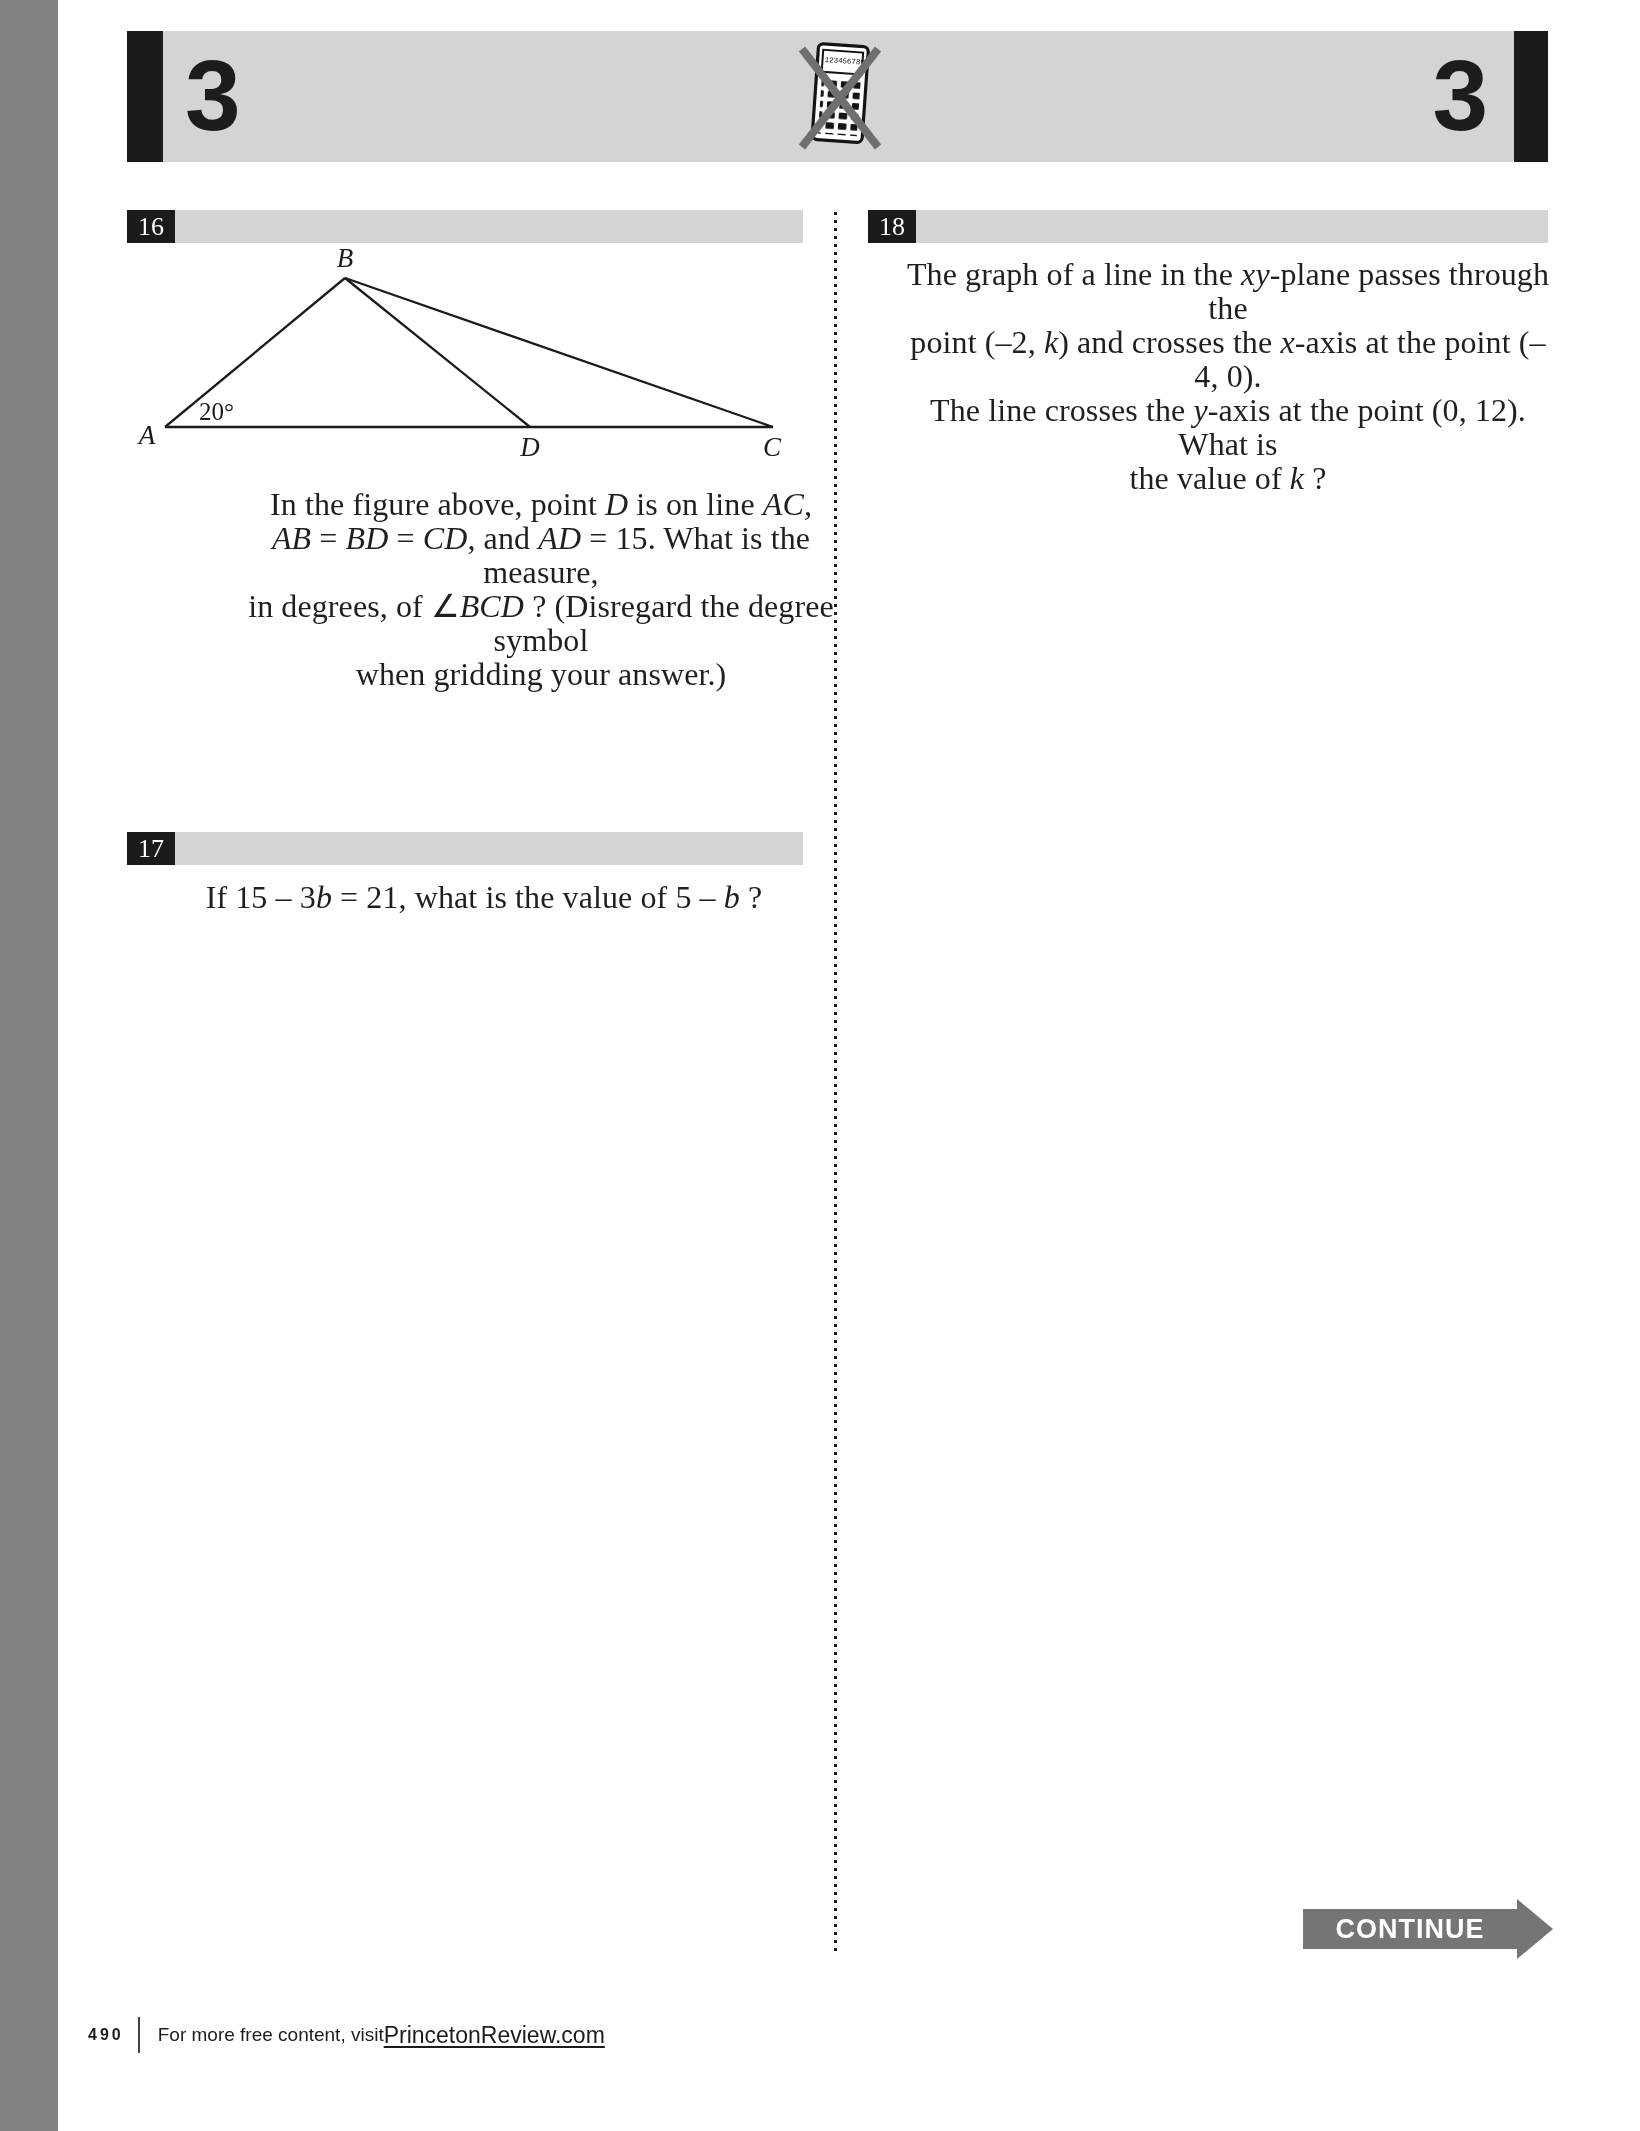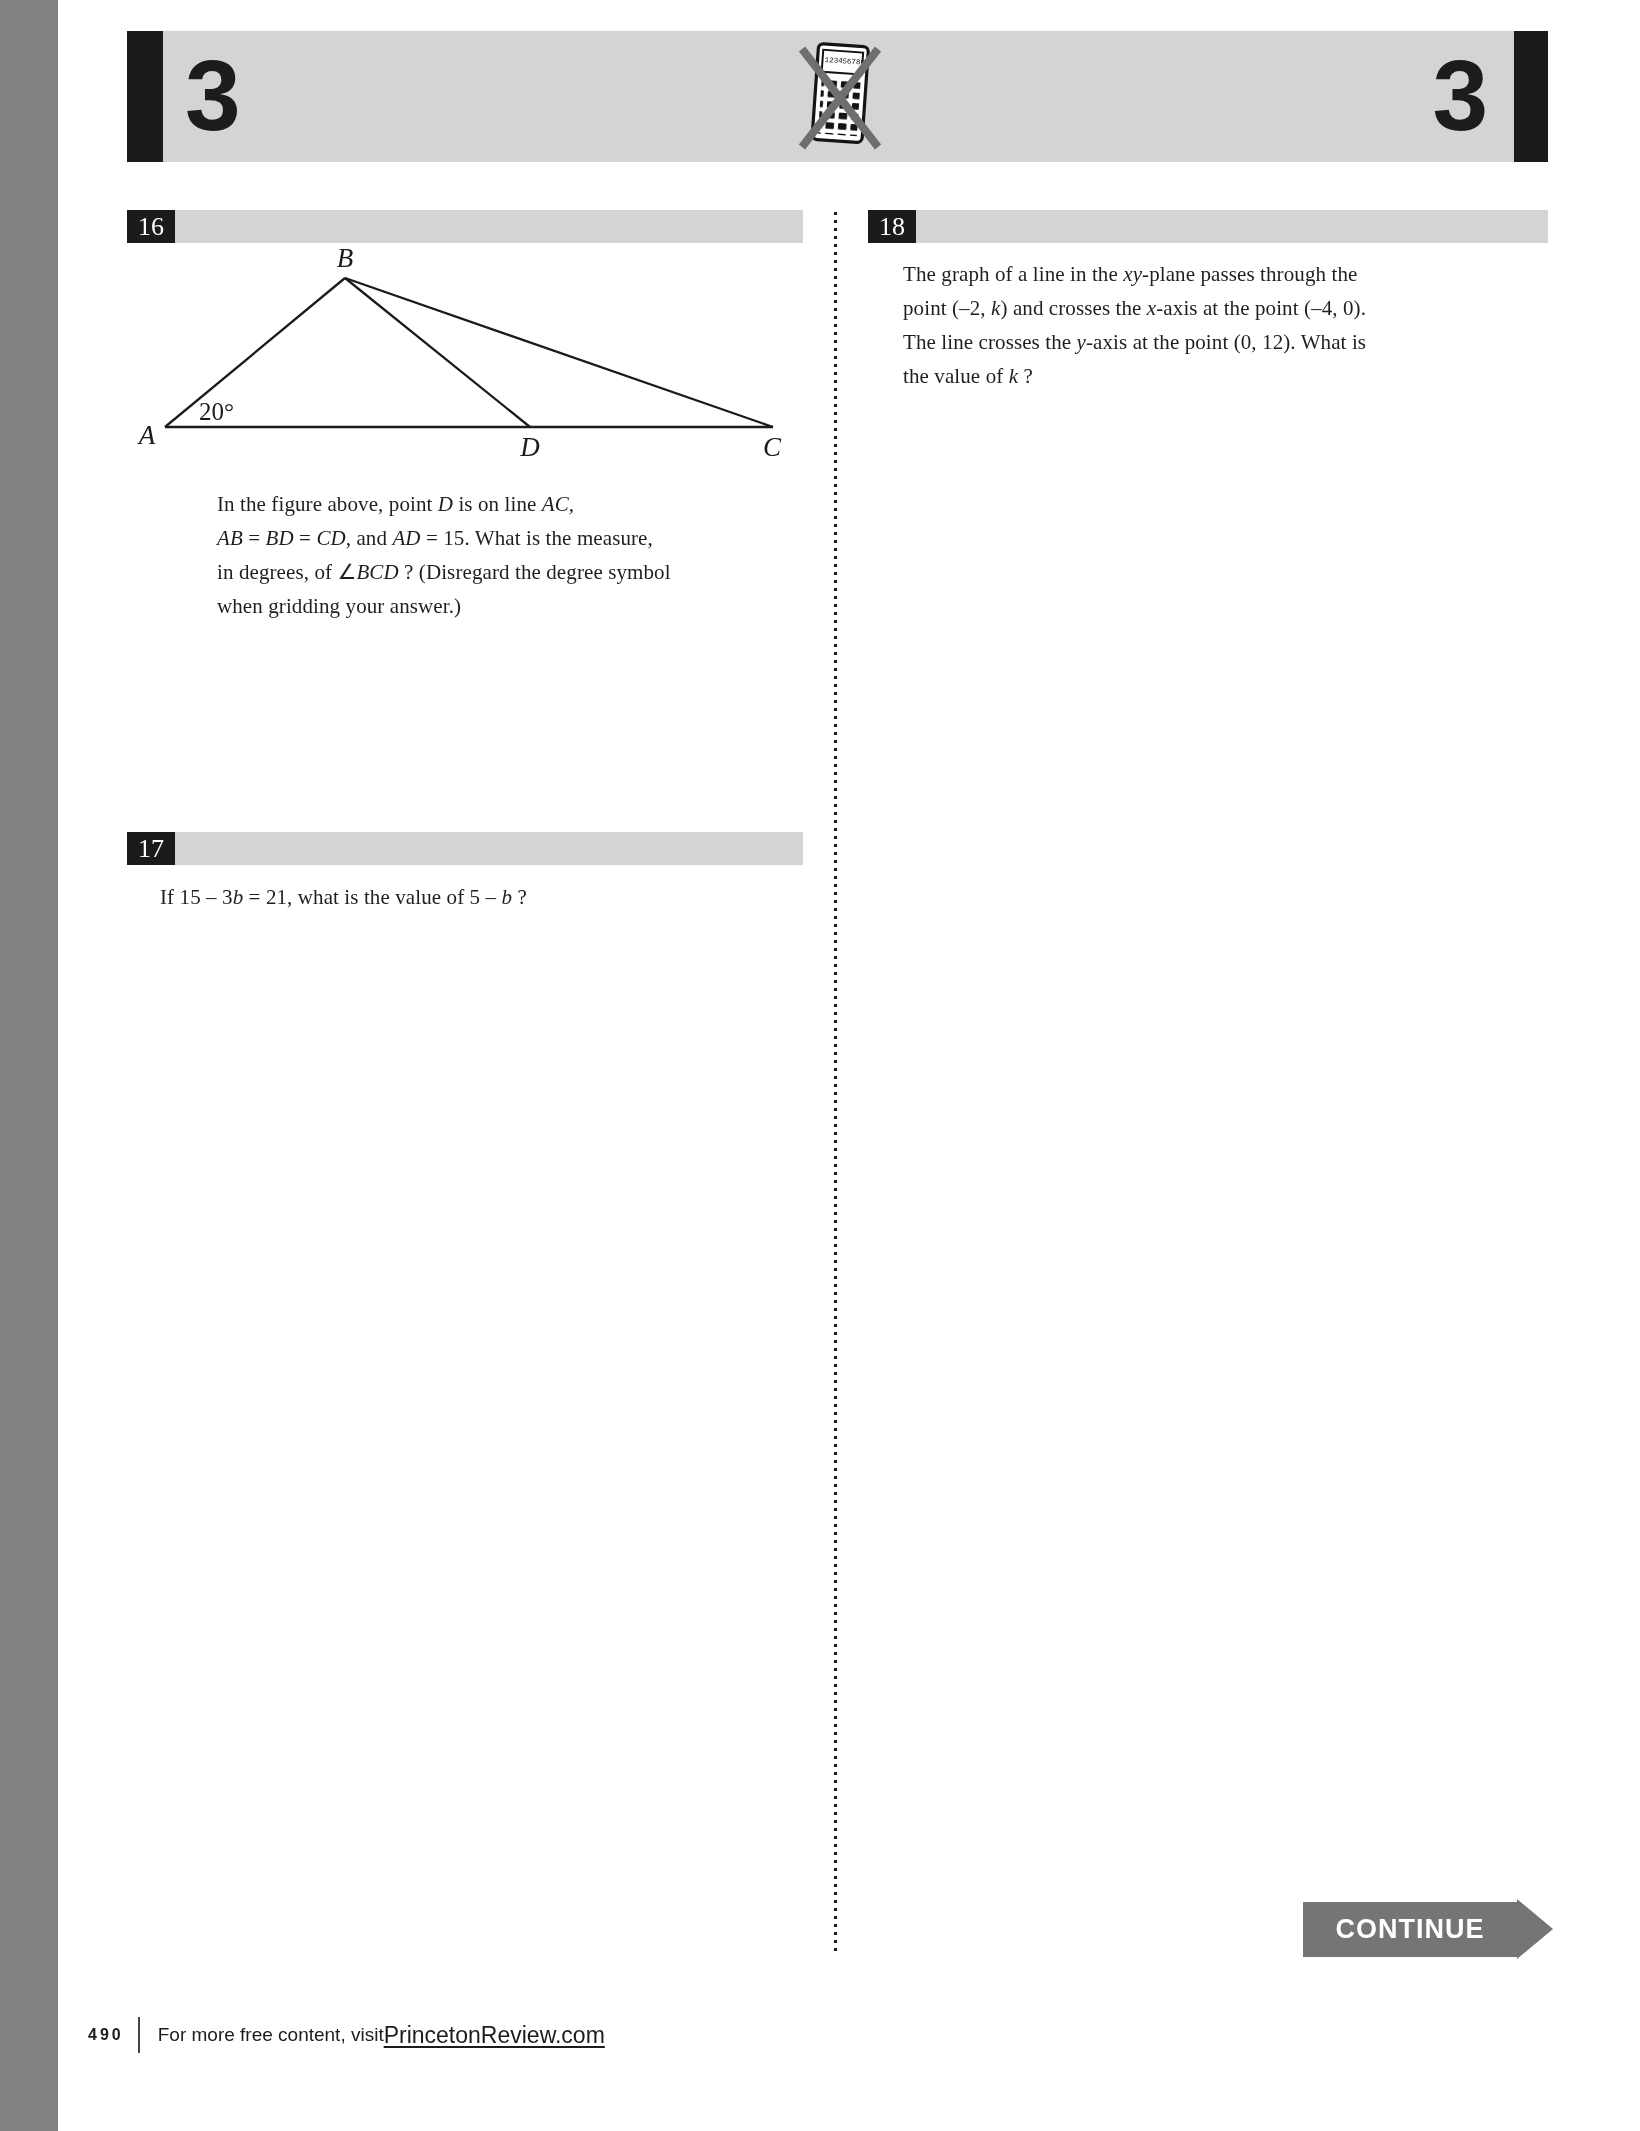--- a/index.html
+++ b/index.html
@@ -32,22 +32,23 @@
   .qbar { position:absolute; height:33px; background:#d4d4d4; }
   .qbar .qnum {
     position:absolute; left:0; top:0; width:48px; height:33px; background:#1b1b1b;
     color:#fff; font-size:26px; display:flex; align-items:center; justify-content:center;
   }
   .qbar-16 { left:127px; top:210px; width:676px;padding-left:10px; }
   .qbar-17 { left:127px; top:832px; width:676px; }
   .qbar-18 { left:868px; top:210px; width:680px;padding-left:47px; }
   
   .qtext {
-    position:absolute; font-size:21px; line-height:34px; color:#1f1f1f;
+    position:absolute; font-size:32px; line-height:34px; color:#1f1f1f;
     letter-spacing:0.1px;
+    text-align:center;
   }
   .qtext i { font-style:italic; }
   .q16-text { left:176px; top:487px; width:648px;margin-left:41px; }
   .q17-text { left:160px; top:880px; width:648px; }
   .q18-text { left:903px; top:257px; width:650px; }
   
   .figure-16 { position:absolute; left:115px; top:240px; width:690px; height:220px; }
   .figure-16 text { font-family:"Liberation Serif", serif; }
   .fig-label { font-style:italic; font-size:27px; fill:#1b1b1b; }
   .fig-angle { font-size:25px; fill:#1b1b1b; }
@@ -56,21 +57,21 @@
     position:absolute; left:834px; top:212px; width:3px; height:1742px;
     background-image:repeating-linear-gradient(to bottom,
       #1b1b1b 0px, #1b1b1b 3px, transparent 3px, transparent 8px);
   }
   
   .continue {
     position:absolute; left:1303px; top:1899px; height:60px;
     display:flex; align-items:center; cursor:pointer;
   }
   .continue .bar {
-    width:214px; height:55px; background:#757575; color:#ffffff;
+    width:214px; height:40px; background:#757575; color:#ffffff;
     display:flex; align-items:center; justify-content:center;
     font-family:"Liberation Sans", sans-serif; font-weight:700;
     font-size:27px; letter-spacing:1px;
   }
   .continue .tip {
     width:0; height:0;
     border-left:36px solid #757575;
     border-top:30px solid transparent;
     border-bottom:30px solid transparent;
   }

